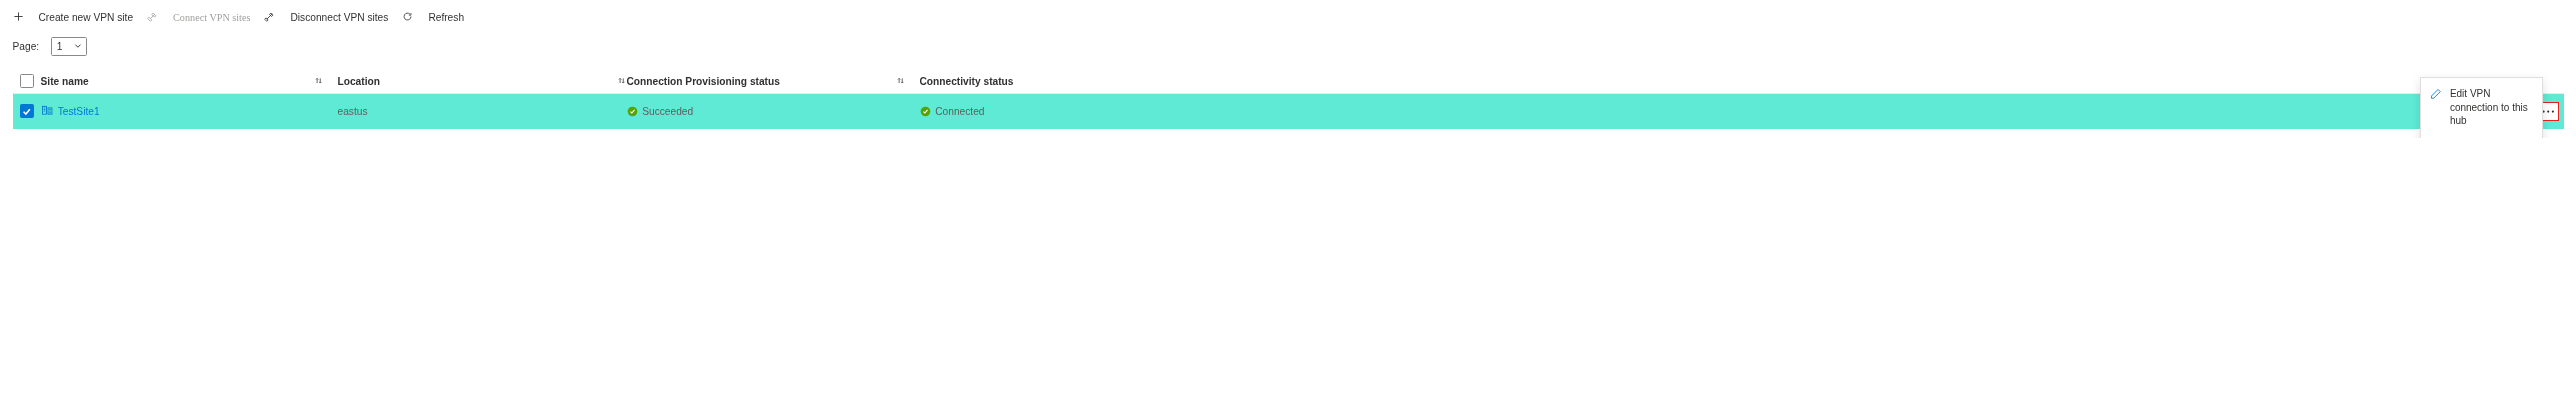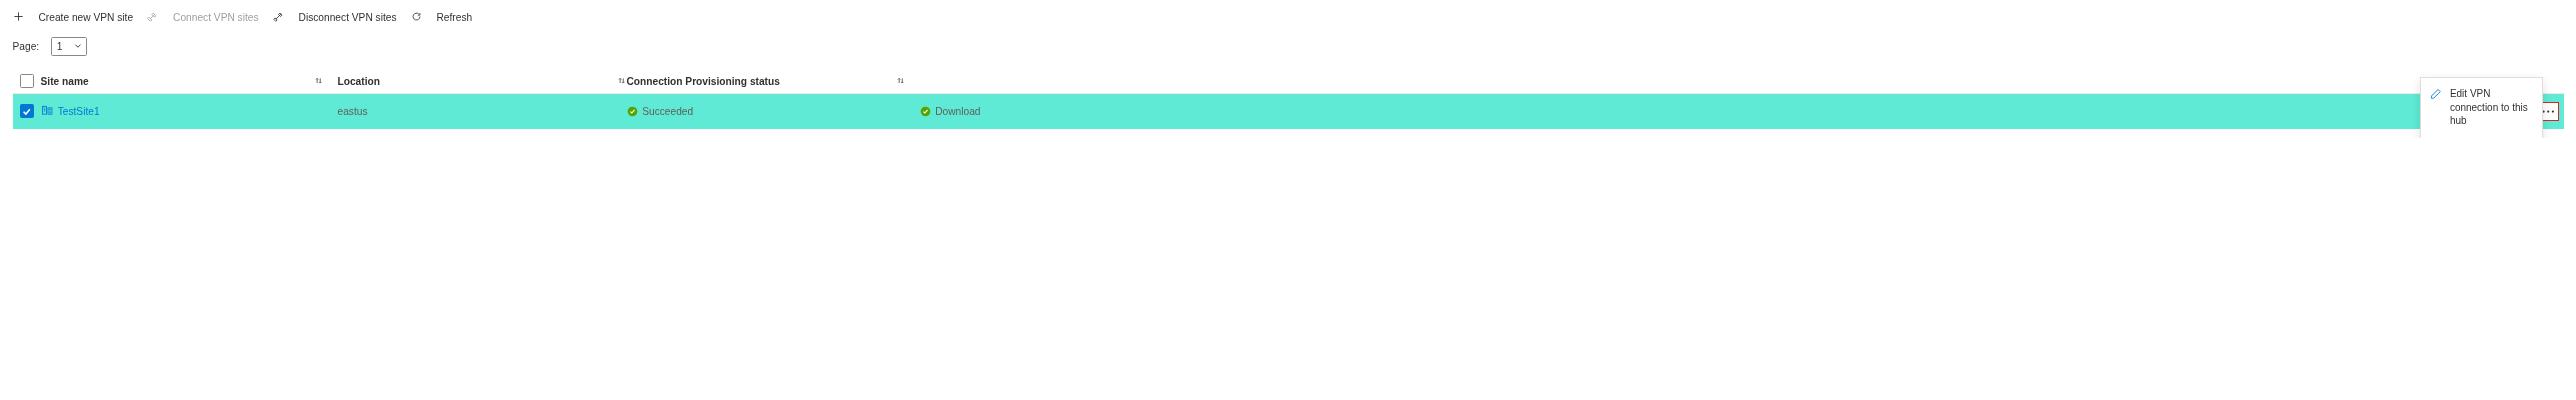--- a/index.html
+++ b/index.html
@@ -23,21 +23,21 @@
     display: inline-flex;
     align-items: center;
     gap: 15px;
     background: none;
     border: none;
     cursor: pointer;
     font-size: 10.2px;
     color: #323130;
     padding: 1.6px 0;
   }
-  .toolbar-btn.disabled { color: #a19f9d; cursor: default; }
+  .toolbar-btn.disabled { color: #a19f9d; cursor: default; font-family: Liberation Serif, serif; }
   .toolbar-btn svg { width: 11px; height: 11px; }
   .page-row {
     display: flex;
     align-items: center;
     gap: 12px;
     margin-bottom: 14px;
   }
   .page-label { color: #323130; }
   .page-select {
     display: inline-flex;
@@ -177,20 +177,26 @@
     <span class="sort-icon"><svg viewBox="0 0 12 12" fill="none" stroke="currentColor" stroke-width="1.2">
           <path d="M4 3v6M4 3l-1.5 1.5M4 3l1.5 1.5M8 9V3M8 9l-1.5-1.5M8 9l1.5-1.5"></path>
         </svg></span>
   </div>
   <div class="col-prov">
     <span>Connection Provisioning status</span>
     <span class="sort-icon"><svg viewBox="0 0 12 12" fill="none" stroke="currentColor" stroke-width="1.2">
           <path d="M4 3v6M4 3l-1.5 1.5M4 3l1.5 1.5M8 9V3M8 9l-1.5-1.5M8 9l1.5-1.5"></path>
         </svg></span>
   </div>
+  <div class="col-conn">
+    <span>Connectivity status</span>
+    <span class="sort-icon"><svg viewBox="0 0 12 12" fill="none" stroke="currentColor" stroke-width="1.2">
+          <path d="M4 3v6M4 3l-1.5 1.5M4 3l1.5 1.5M8 9V3M8 9l-1.5-1.5M8 9l1.5-1.5"></path>
+        </svg></span>
+  </div>
   <div class="col-menu"></div>
 </div>
 
 <div class="row">
   <div class="col-check">
     <span class="checkbox checked">
       <svg viewBox="0 0 12 12" fill="none" stroke="#fff" stroke-width="2">
           <path d="M2 6l3 3 5-6"></path>
         </svg>
     </span>
@@ -215,21 +221,21 @@
     </span>
     <span>Succeeded</span>
   </div>
   <div class="conn-cell">
     <span class="status-icon">
       <svg viewBox="0 0 16 16">
           <circle cx="8" cy="8" r="7" fill="#57a300"></circle>
           <path d="M5 8.2l2 2 4-4.4" stroke="#fff" stroke-width="1.6" fill="none"></path>
         </svg>
     </span>
-    <span>Download</span>
+    <span>Connected</span>
   </div>
   <div class="col-menu">
     <span class="ellipsis-btn">
       <svg viewBox="0 0 16 4">
           <circle cx="2" cy="2" r="1.4" fill="#323130"></circle>
           <circle cx="8" cy="2" r="1.4" fill="#323130"></circle>
           <circle cx="14" cy="2" r="1.4" fill="#323130"></circle>
         </svg>
     </span>
   </div>

